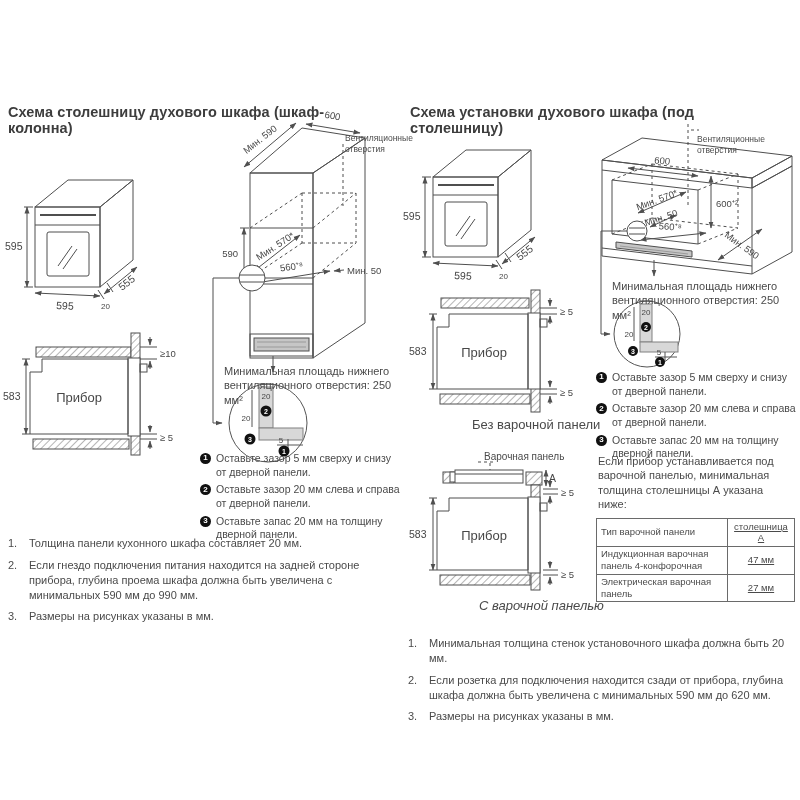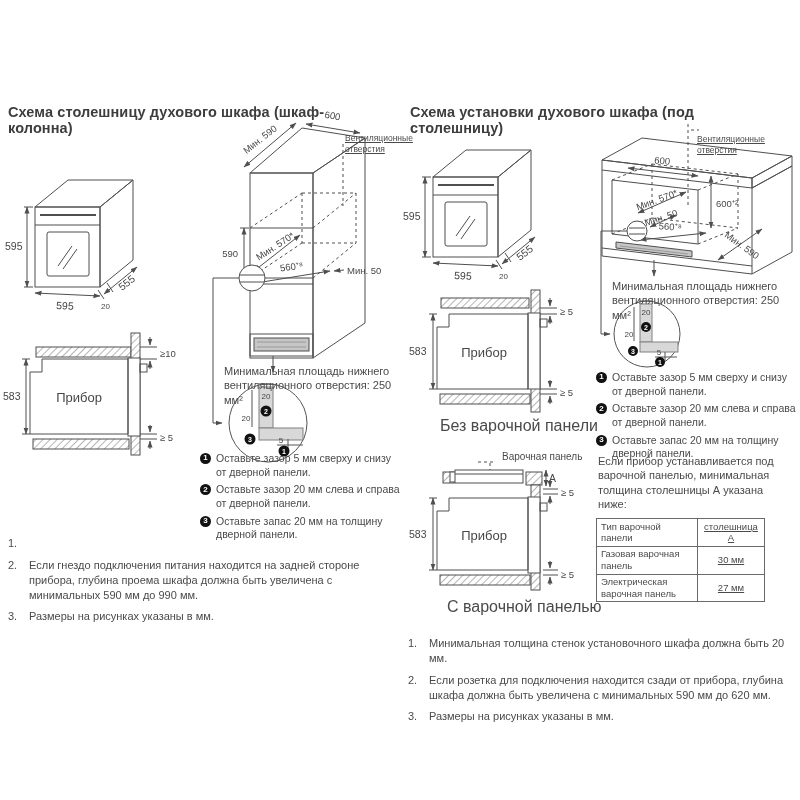--- a/index.html
+++ b/index.html
@@ -1,29 +1,29 @@
 <!DOCTYPE html>
 <html><head>
 <meta charset="utf-8">
 <style>
   html,body{margin:0;padding:0;}
   body{width:800px;height:800px;background:#ffffff;position:relative;
        font-family:"Liberation Sans",sans-serif;color:#4a4a4a;overflow:hidden;}
   .abs{position:absolute;}
   .title{font-size:14.5px;font-weight:700;color:#3d3d3d;letter-spacing:.1px;}
-  .tiny{font-size:8.5px;line-height:1.25;color:#4a4a4a;text-decoration:underline;}
+  .tiny{font-size:8.5px;line-height:1.25;color:#4a4a4a;}
   .note9{font-size:11px;line-height:1.3;color:#4a4a4a;}
-  .caption{font-size:16px;color:#4a4a4a;}
+  .caption{font-size:13px;color:#4a4a4a;margin-left:32px;}
   .hoblabel{font-size:10px;color:#4a4a4a;}
   .notes .item{display:flex;gap:5px;margin-bottom:4px;font-size:10.5px;line-height:1.3;}
   .nbadge{flex:0 0 auto;width:11px;height:11px;border-radius:50%;background:#111;color:#fff;
           font-size:8px;font-weight:700;display:flex;align-items:center;justify-content:center;margin-top:1px;}
   .fnotes .item{display:flex;gap:6px;margin-bottom:7px;font-size:11px;line-height:1.35;}
   .fnotes .num{flex:0 0 15px;}
-  table.hob{border-collapse:collapse;font-size:9.5px;width:169px;color:#4a4a4a;}
+  table.hob{border-collapse:collapse;font-size:9.5px;width:199px;color:#4a4a4a;}
   table.hob th,table.hob td{border:1px solid #6a6a6a;padding:1.5px 4px;font-weight:400;text-align:left;line-height:1.25;}
   table.hob td.val,table.hob th.val{text-align:center;width:58px;text-decoration:underline;}
   svg{position:absolute;overflow:visible;}
   svg text{fill:#474747;stroke:none;font-family:"Liberation Sans",sans-serif;font-size:9.5px;}
   svg .big{font-size:13px;}
   svg .dim{font-size:10.5px;}
   svg .sm{font-size:8px;}
   svg .wht{fill:#ffffff;font-size:7px;font-weight:700;}
 </style>
 </head>
@@ -169,20 +169,21 @@
   </div>
   <div class="item">
     <span class="nbadge">3</span>
     <span>Оставьте запас 20 мм на толщину дверной панели.</span>
   </div>
 </div>
 
 <div class="abs fnotes" style="left:8px;top:536px;width:392px;">
   <div class="item">
     <span class="num">1.</span>
+    <span>Толщина панели кухонного шкафа составляет 20 мм.</span>
   </div>
   <div class="item">
     <span class="num">2.</span>
     <span>Если гнездо подключения питания находится на задней стороне прибора, глубина проема шкафа должна быть увеличена с минимальных 590 мм до 990 мм.</span>
   </div>
   <div class="item">
     <span class="num">3.</span>
     <span>Размеры на рисунках указаны в мм.</span>
   </div>
 </div>
@@ -358,35 +359,35 @@
     <span>Оставьте зазор 20 мм слева и справа от дверной панели.</span>
   </div>
   <div class="item">
     <span class="nbadge">3</span>
     <span>Оставьте запас 20 мм на толщину дверной панели.</span>
   </div>
 </div>
 
 <div class="abs caption" style="left:440px;top:417px;">Без варочной панели</div>
 
-<div class="abs hoblabel" style="left:502px;top:451px;">Варочная панель</div>
-
-<div class="abs caption" style="left:447px;top:598px;">С варочной панелью</div>
+<div class="abs hoblabel" style="left:484px;top:451px;">Варочная панель</div>
+
+<div class="abs caption" style="left:447px;top:598px;font-style:italic;">С варочной панелью</div>
 
 <div class="abs note9" style="left:598px;top:454px;width:196px;">Если прибор устанавливается под варочной панелью, минимальная толщина столешницы А указана ниже:</div>
 
 <table class="hob abs" style="left:596px;top:518px;">
   <tbody>
       <tr>
     <th>Тип варочной панели</th>
     <th class="val">столешница А</th>
   </tr>
   <tr>
-    <td>Газовая варочная панель</td>
-    <td class="val">30 мм</td>
+    <td>Индукционная варочная панель 4-конфорочная</td>
+    <td class="val">47 мм</td>
   </tr>
   <tr>
     <td>Электрическая варочная панель</td>
     <td class="val">27 мм</td>
   </tr>
 </tbody>
   </table>
 
 <div class="abs fnotes" style="left:408px;top:636px;width:392px;">
   <div class="item">

